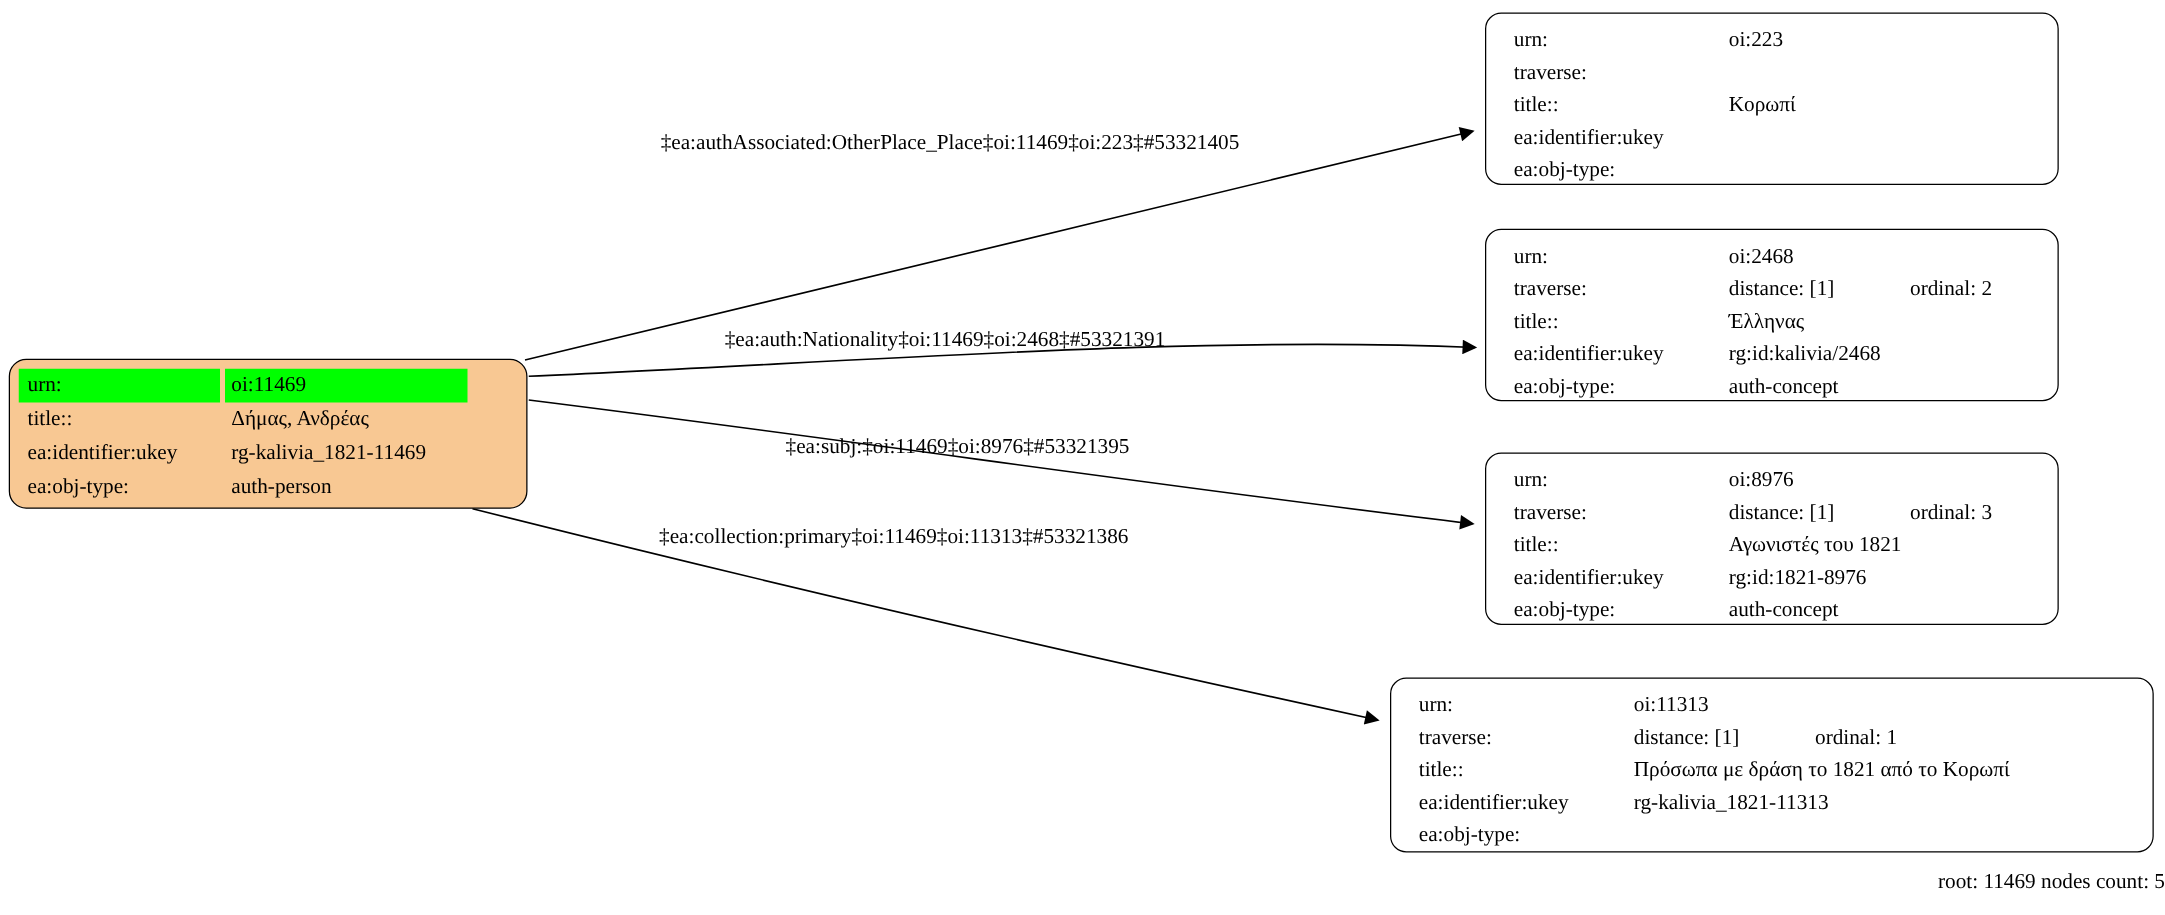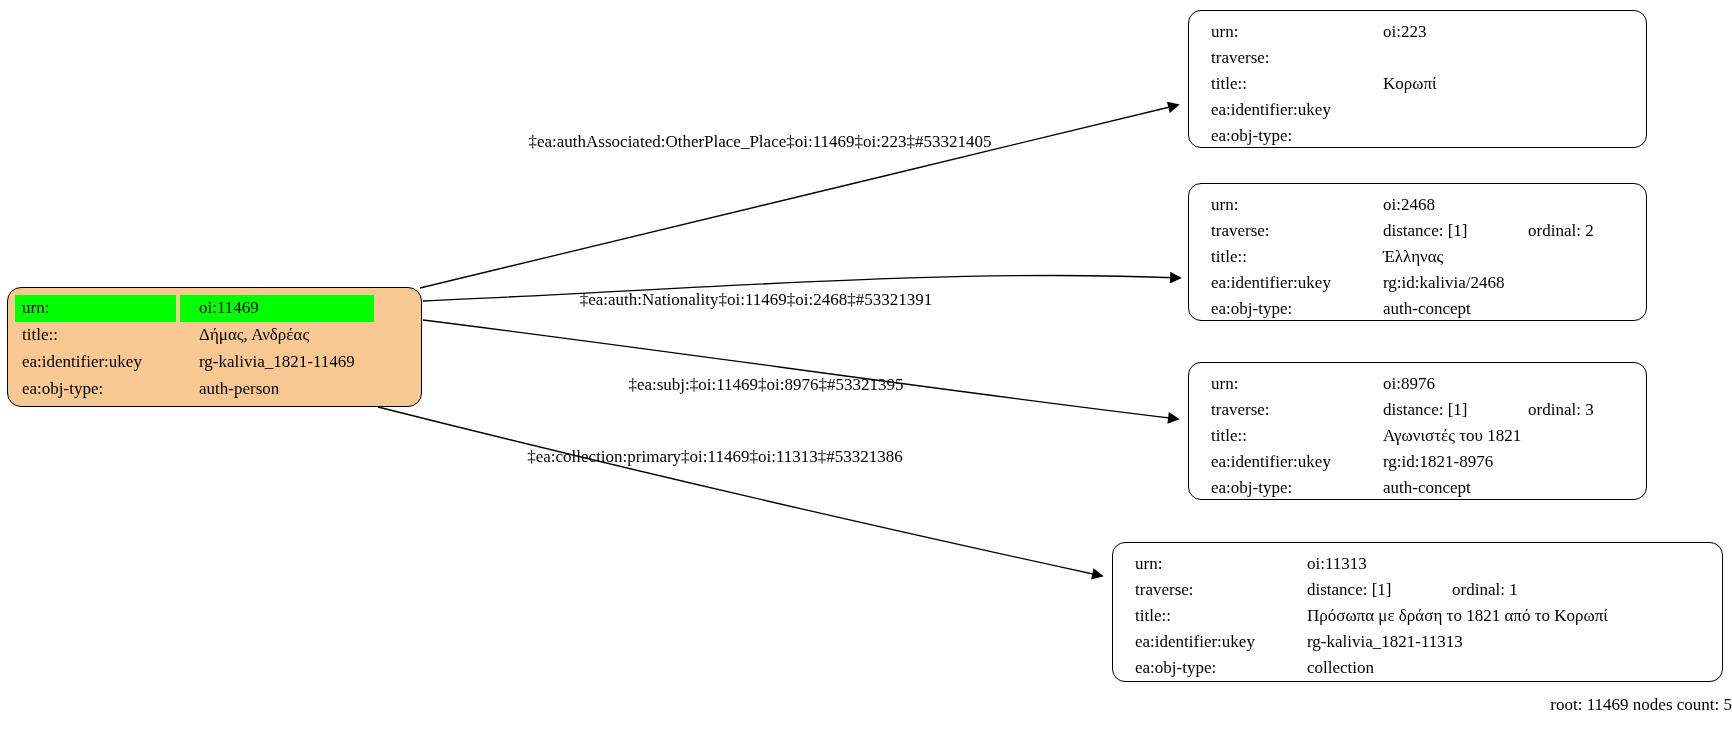--- a/index.html
+++ b/index.html
@@ -50,29 +50,28 @@
   }
   .root-node .row {
     display:flex;
     height: 27px;
     line-height: 25px;
     font-size: 17px;
     padding-left: 7px;
     white-space: nowrap;
   }
   .root-node .key { width: 161px; flex:none; padding-left: 7px; margin-right: 4px; }
-  .root-node .val { width: 194px; flex:none; padding-left: 19px; }
+  .root-node .val { width: 194px; flex:none; padding-left: 5px; }
   .root-node .row.hl .key, .root-node .row.hl .val { background: var(--hl); }
 
   .edge-label {
     position:absolute;
     font-size: 17px;
     text-align:center;
     white-space: nowrap;
-    margin-top: 28px;
   }
   .footer-label {
     position:absolute;
     left: 0; top: 695px; width: 1732px;
     text-align: right;
     font-size: 17px;
   }
 </style>
 </head>
 <body>
@@ -186,21 +185,20 @@
   <div class="row">
     <span class="key">title::</span>
     <span class="val">Πρόσωπα με δράση το 1821 από το Κορωπί</span>
   </div>
   <div class="row">
     <span class="key">ea:identifier:ukey</span>
     <span class="val">rg-kalivia_1821-11313</span>
   </div>
   <div class="row">
     <span class="key">ea:obj-type:</span>
-    <span class="val">collection</span>
   </div>
 </div>
 
 <div class="edge-label" style="left:300px; top:104px; width:920px;">‡ea:authAssociated:OtherPlace_Place‡oi:11469‡oi:223‡#53321405</div>
 <div class="edge-label" style="left:296px; top:262px; width:920px;">‡ea:auth:Nationality‡oi:11469‡oi:2468‡#53321391</div>
 <div class="edge-label" style="left:306px; top:347px; width:920px;">‡ea:subj:‡oi:11469‡oi:8976‡#53321395</div>
 <div class="edge-label" style="left:255px; top:419px; width:920px;">‡ea:collection:primary‡oi:11469‡oi:11313‡#53321386</div>
 
 <div class="footer-label">root: 11469 nodes count: 5</div>
 

